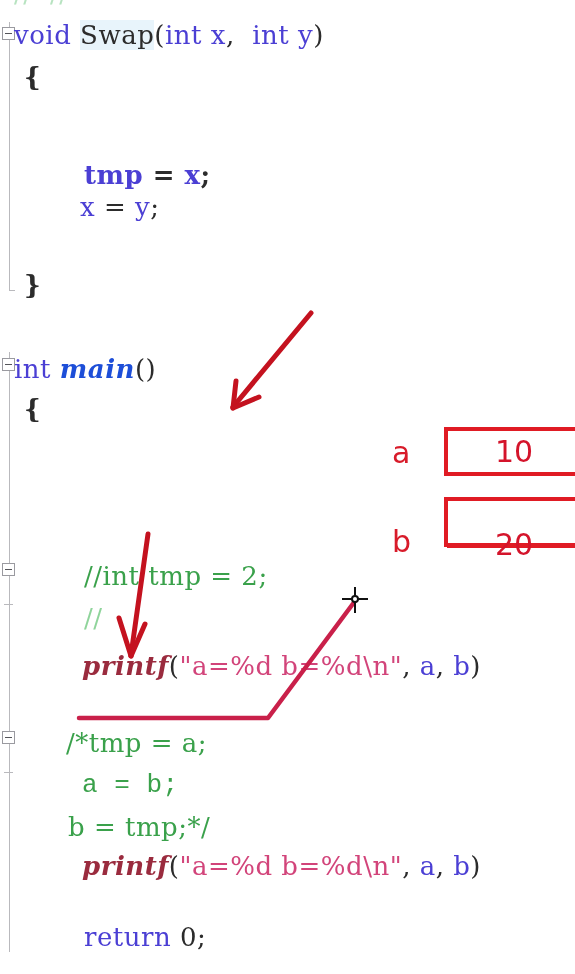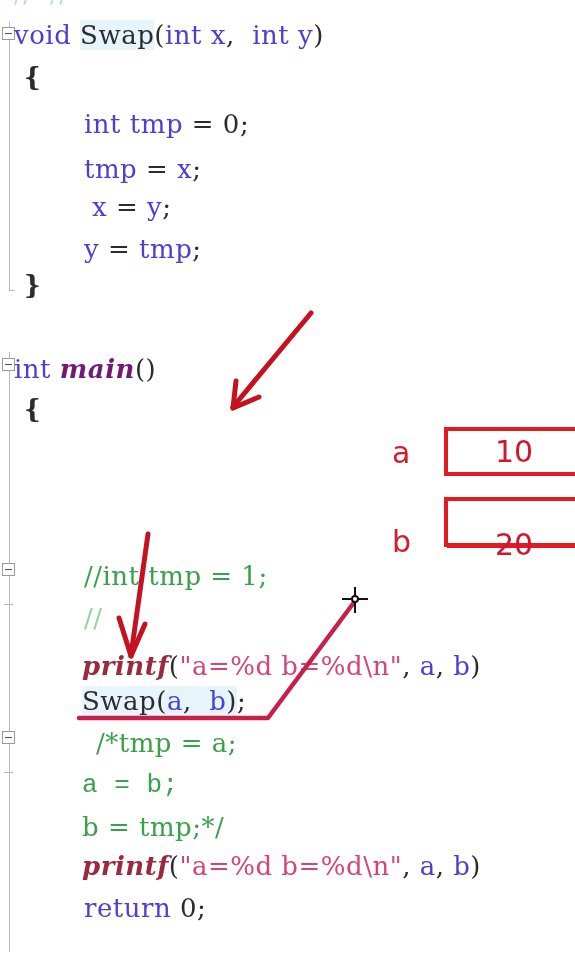--- a/index.html
+++ b/index.html
@@ -47,21 +47,21 @@
     position:absolute;left:14px;height:42px;line-height:42px;
     white-space:pre;
   }
   .kw      {color:#4b3fd4;}
   .plain   {color:#2c2c2c;}
   .num     {color:#2b2b2b;}
   .cmt     {color:#3aa14b;}
   .cmt-dim {color:#8fd49b;}
   .str     {color:#d2447a;}
   .fn-it   {color:#9a2b3e;font-style:italic;font-weight:600;}
-  .main-it {color:#701a75;font-style:italic;font-weight:700;text-align:right;}
+  .main-it {color:#1d4ed8;font-style:italic;font-weight:700;text-align:right;}
   .hl      {background:#e8f4fb;}
   .ident   {color:#4b3fd4;}
   .brace   {color:#2c2c2c;font-weight:700;}
 
   
   .topclip{
     position:absolute;left:14px;top:-28px;height:42px;line-height:42px;
     color:#b7e3c0;font-size:26px;white-space:pre;
   }
 
@@ -112,70 +112,67 @@
 
     <div class="topclip">//  //</div>
 
     
     <div class="ln" style="top:14px;"><span class="kw">void</span><span class="plain"> </span><span class="plain hl">Swap</span><span class="plain">(</span><span class="kw">int</span><span class="plain"> </span><span class="ident">x</span><span class="plain">,  </span><span class="kw">int</span><span class="plain"> </span><span class="ident">y</span><span class="plain">)</span></div>
 
     
     <div class="ln" style="top:56px;left:24px;"><span class="brace">{</span></div>
 
     
-    <div class="ln" style="top:103px;left:84px;"><span class="kw">int</span><span class="plain"> </span><span class="ident">tmp</span><span class="plain"> = </span><span class="num">0</span><span class="plain">;</span></div>
-
-    
-    <div class="ln" style="top:148px;left:84px;"><span class="ident">tmp</span><span class="plain"> = </span><span class="ident">x</span><span class="plain">;</span></div>
-
-    
-    <div class="ln" style="top:186px;left:92px;"><span class="ident">x</span><span class="plain"> = </span><span class="ident">y</span><span class="plain">;</span></div>
-
-    
-    <div class="ln" style="top:228px;left:84px;"><span class="ident">y</span><span class="plain"> = </span><span class="ident">tmp</span><span class="plain">;</span></div>
+
+    
+    <div class="ln" style="top:154px;left:84px;font-weight:bold;"><span class="ident">tmp</span><span class="plain"> = </span><span class="ident">x</span><span class="plain">;</span></div>
+
+    
+    <div class="ln" style="top:186px;left:80px;"><span class="ident">x</span><span class="plain"> = </span><span class="ident">y</span><span class="plain">;</span></div>
+
+    
 
     
     <div class="ln" style="top:264px;left:24px;"><span class="brace">}</span></div>
 
     
     <div class="ln" style="top:348px;"><span class="kw">int</span><span class="plain"> </span><span class="main-it">main</span><span class="plain">()</span></div>
 
     
     <div class="ln" style="top:388px;left:24px;"><span class="brace">{</span></div>
 
     
 
     
 
     
-    <div class="ln cmt" style="top:555px;left:84px;">//int tmp = 1;</div>
+    <div class="ln cmt" style="top:555px;left:84px;">//int tmp = 2;</div>
 
     
     <div class="ln cmt-dim" style="top:597px;left:84px;">//</div>
 
     
     <div class="ln" style="top:645px;left:82px;"><span class="fn-it">printf</span><span class="plain">(</span><span class="str">"a=%d b=%d\n"</span><span class="plain">, </span><span class="ident">a</span><span class="plain">, </span><span class="ident">b</span><span class="plain">)</span></div>
 
     
-    <div class="ln" style="top:680px;left:82px;"><span class="plain hl">Swap</span><span class="plain hl">(</span><span class="ident hl">a</span><span class="plain hl">,  </span><span class="ident hl">b</span><span class="plain hl">)</span><span class="plain">;</span></div>
-
-    
-    <div class="ln cmt" style="top:722px;left:96px;text-align:right;">/*tmp = a;</div>
+
+    
+    <div class="ln cmt" style="top:722px;left:66px;text-align:right;">/*tmp = a;</div>
 
     
     <div class="ln cmt" style="top:764px;left:82px;font-family:Liberation Mono, monospace;">a = b;</div>
 
     
-    <div class="ln cmt" style="top:806px;left:82px;">b = tmp;*/</div>
+    <div class="ln cmt" style="top:806px;left:68px;">b = tmp;*/</div>
 
     
     <div class="ln" style="top:845px;left:82px;"><span class="fn-it">printf</span><span class="plain">(</span><span class="str">"a=%d b=%d\n"</span><span class="plain">, </span><span class="ident">a</span><span class="plain">, </span><span class="ident">b</span><span class="plain">)</span></div>
 
     
-    <div class="ln" style="top:887px;left:84px;"><span class="kw">return</span><span class="plain"> </span><span class="num">0</span><span class="plain">;</span></div>
+    <div class="ln" style="top:916px;left:84px;"><span class="kw">return</span><span class="plain"> </span><span class="num">0</span><span class="plain">;</span></div>
 
   </div>
 
   <svg class="annot" viewBox="0 0 575 974">
 
     <g>
       <path d="M311,313 L233,407" stroke="#c4121f" stroke-width="5" fill="none" stroke-linecap="round"></path>
       <path d="M233,408 L236,381" stroke="#c4121f" stroke-width="5" fill="none" stroke-linecap="round"></path>
       <path d="M233,408 L259,397" stroke="#c4121f" stroke-width="5" fill="none" stroke-linecap="round"></path>
     </g>

